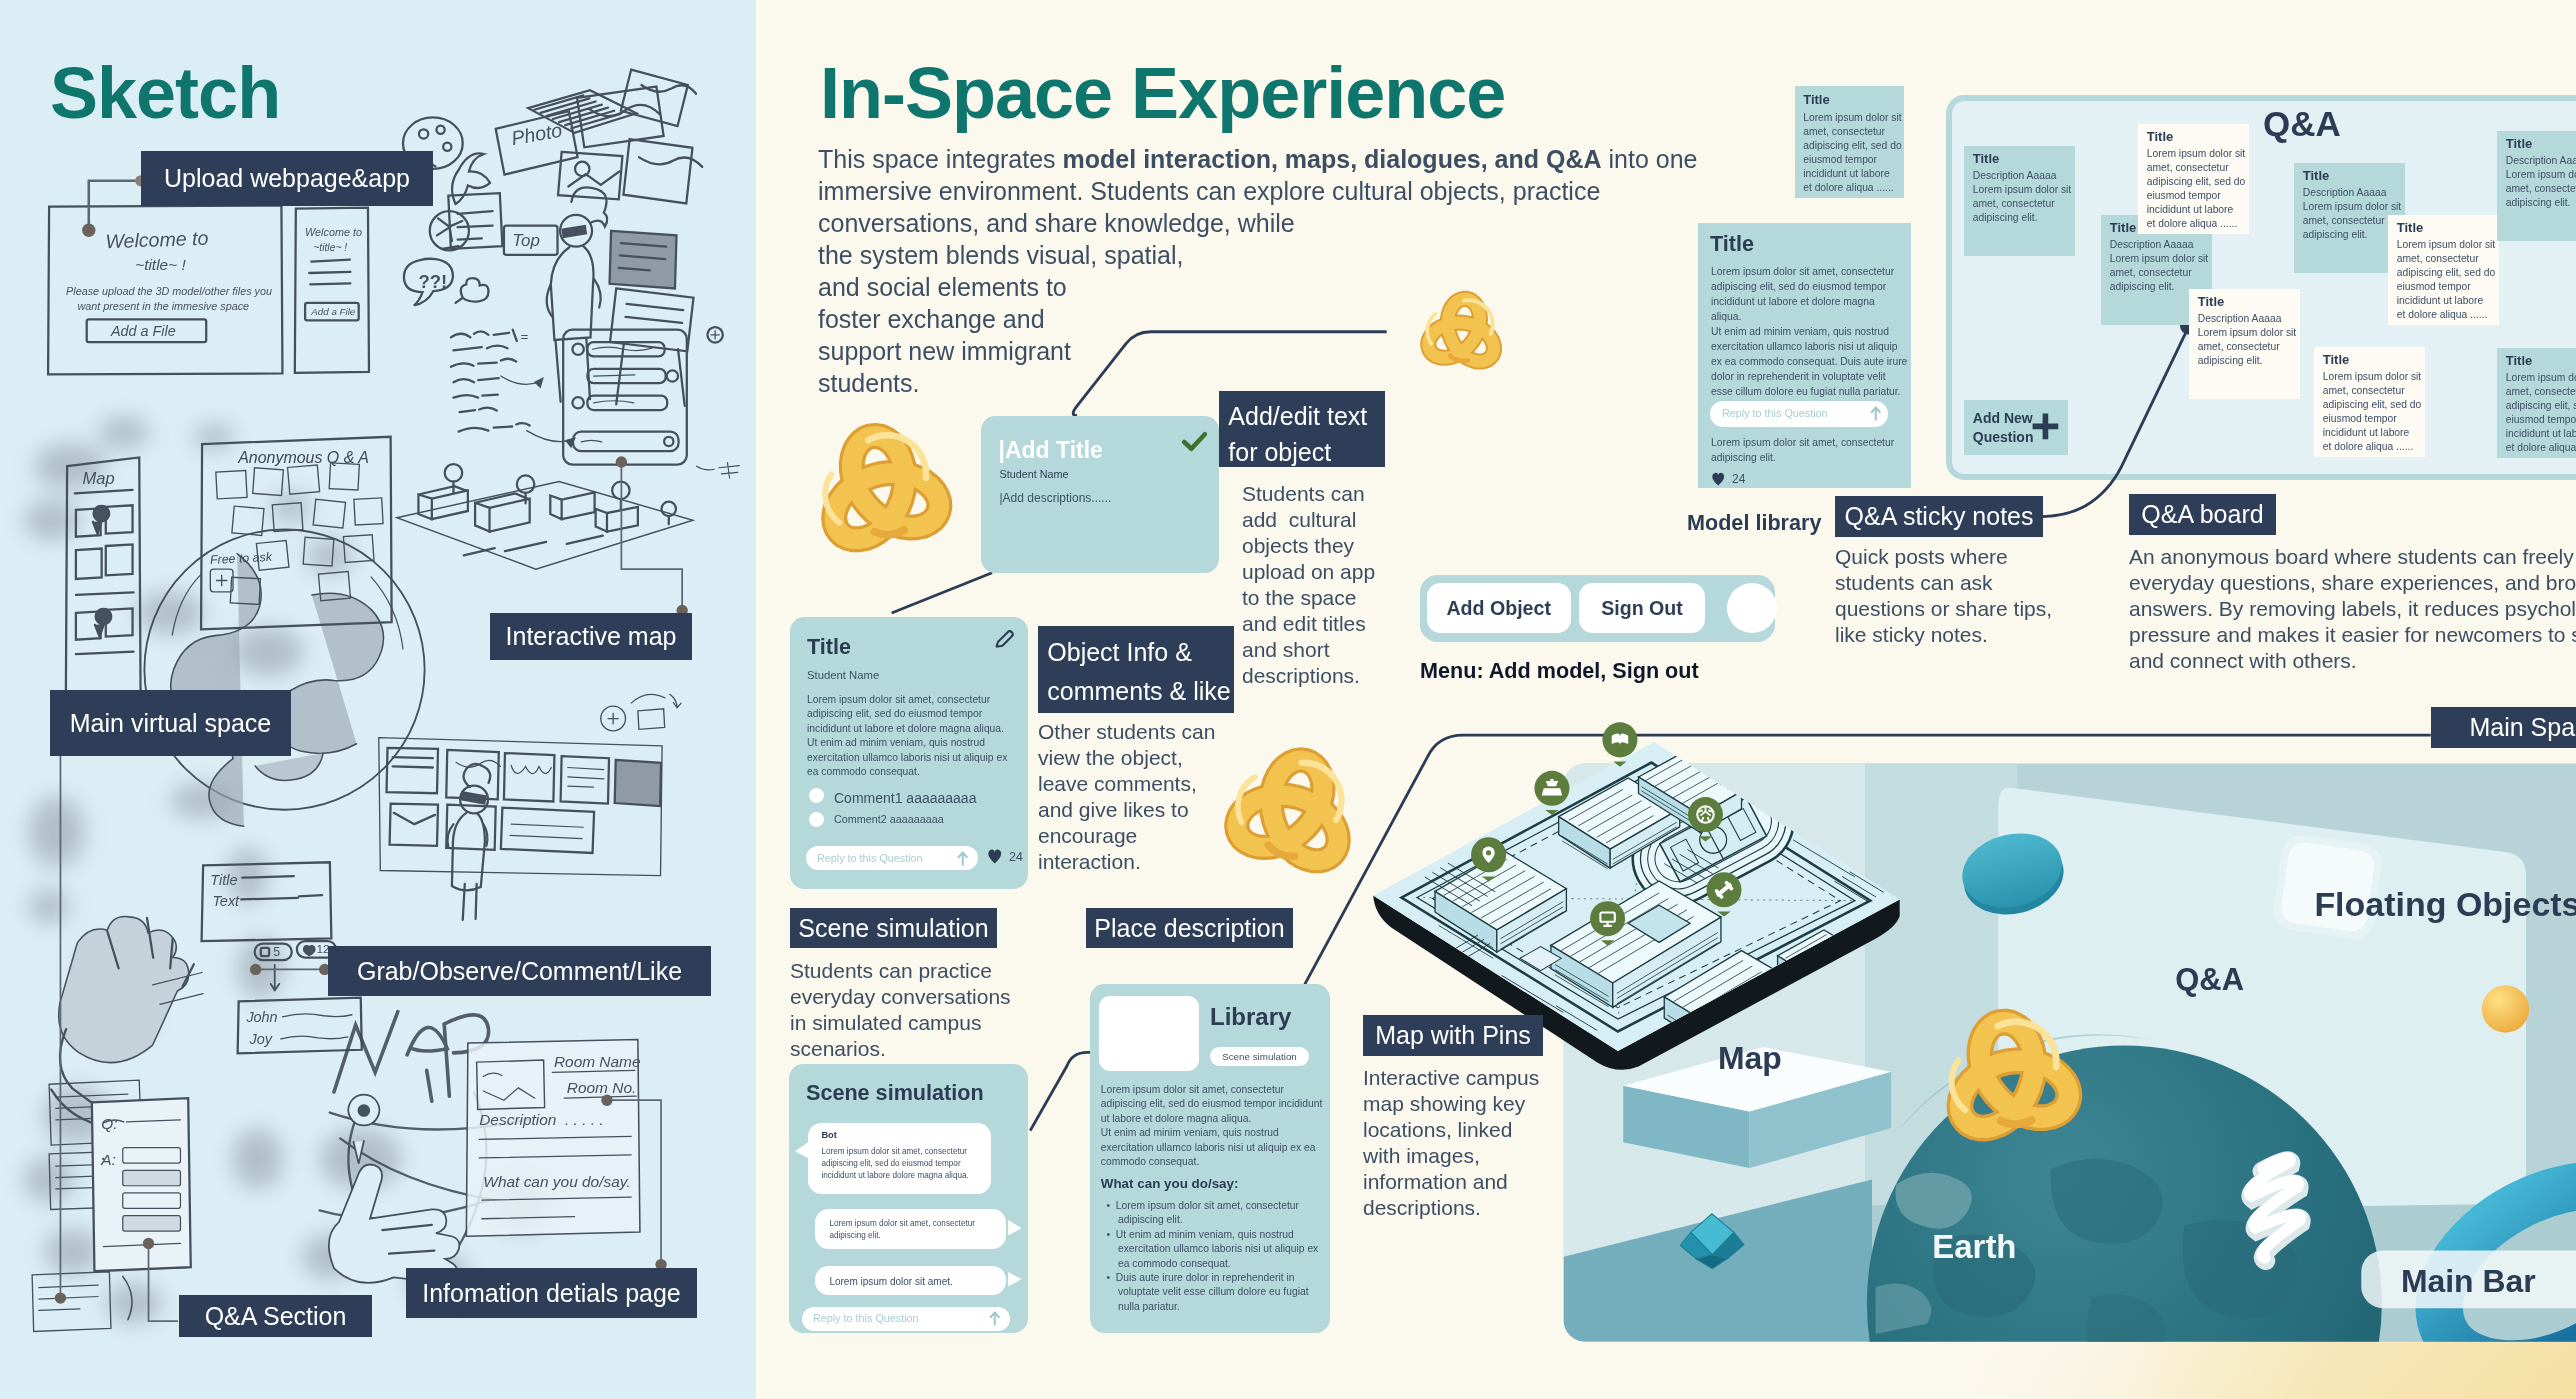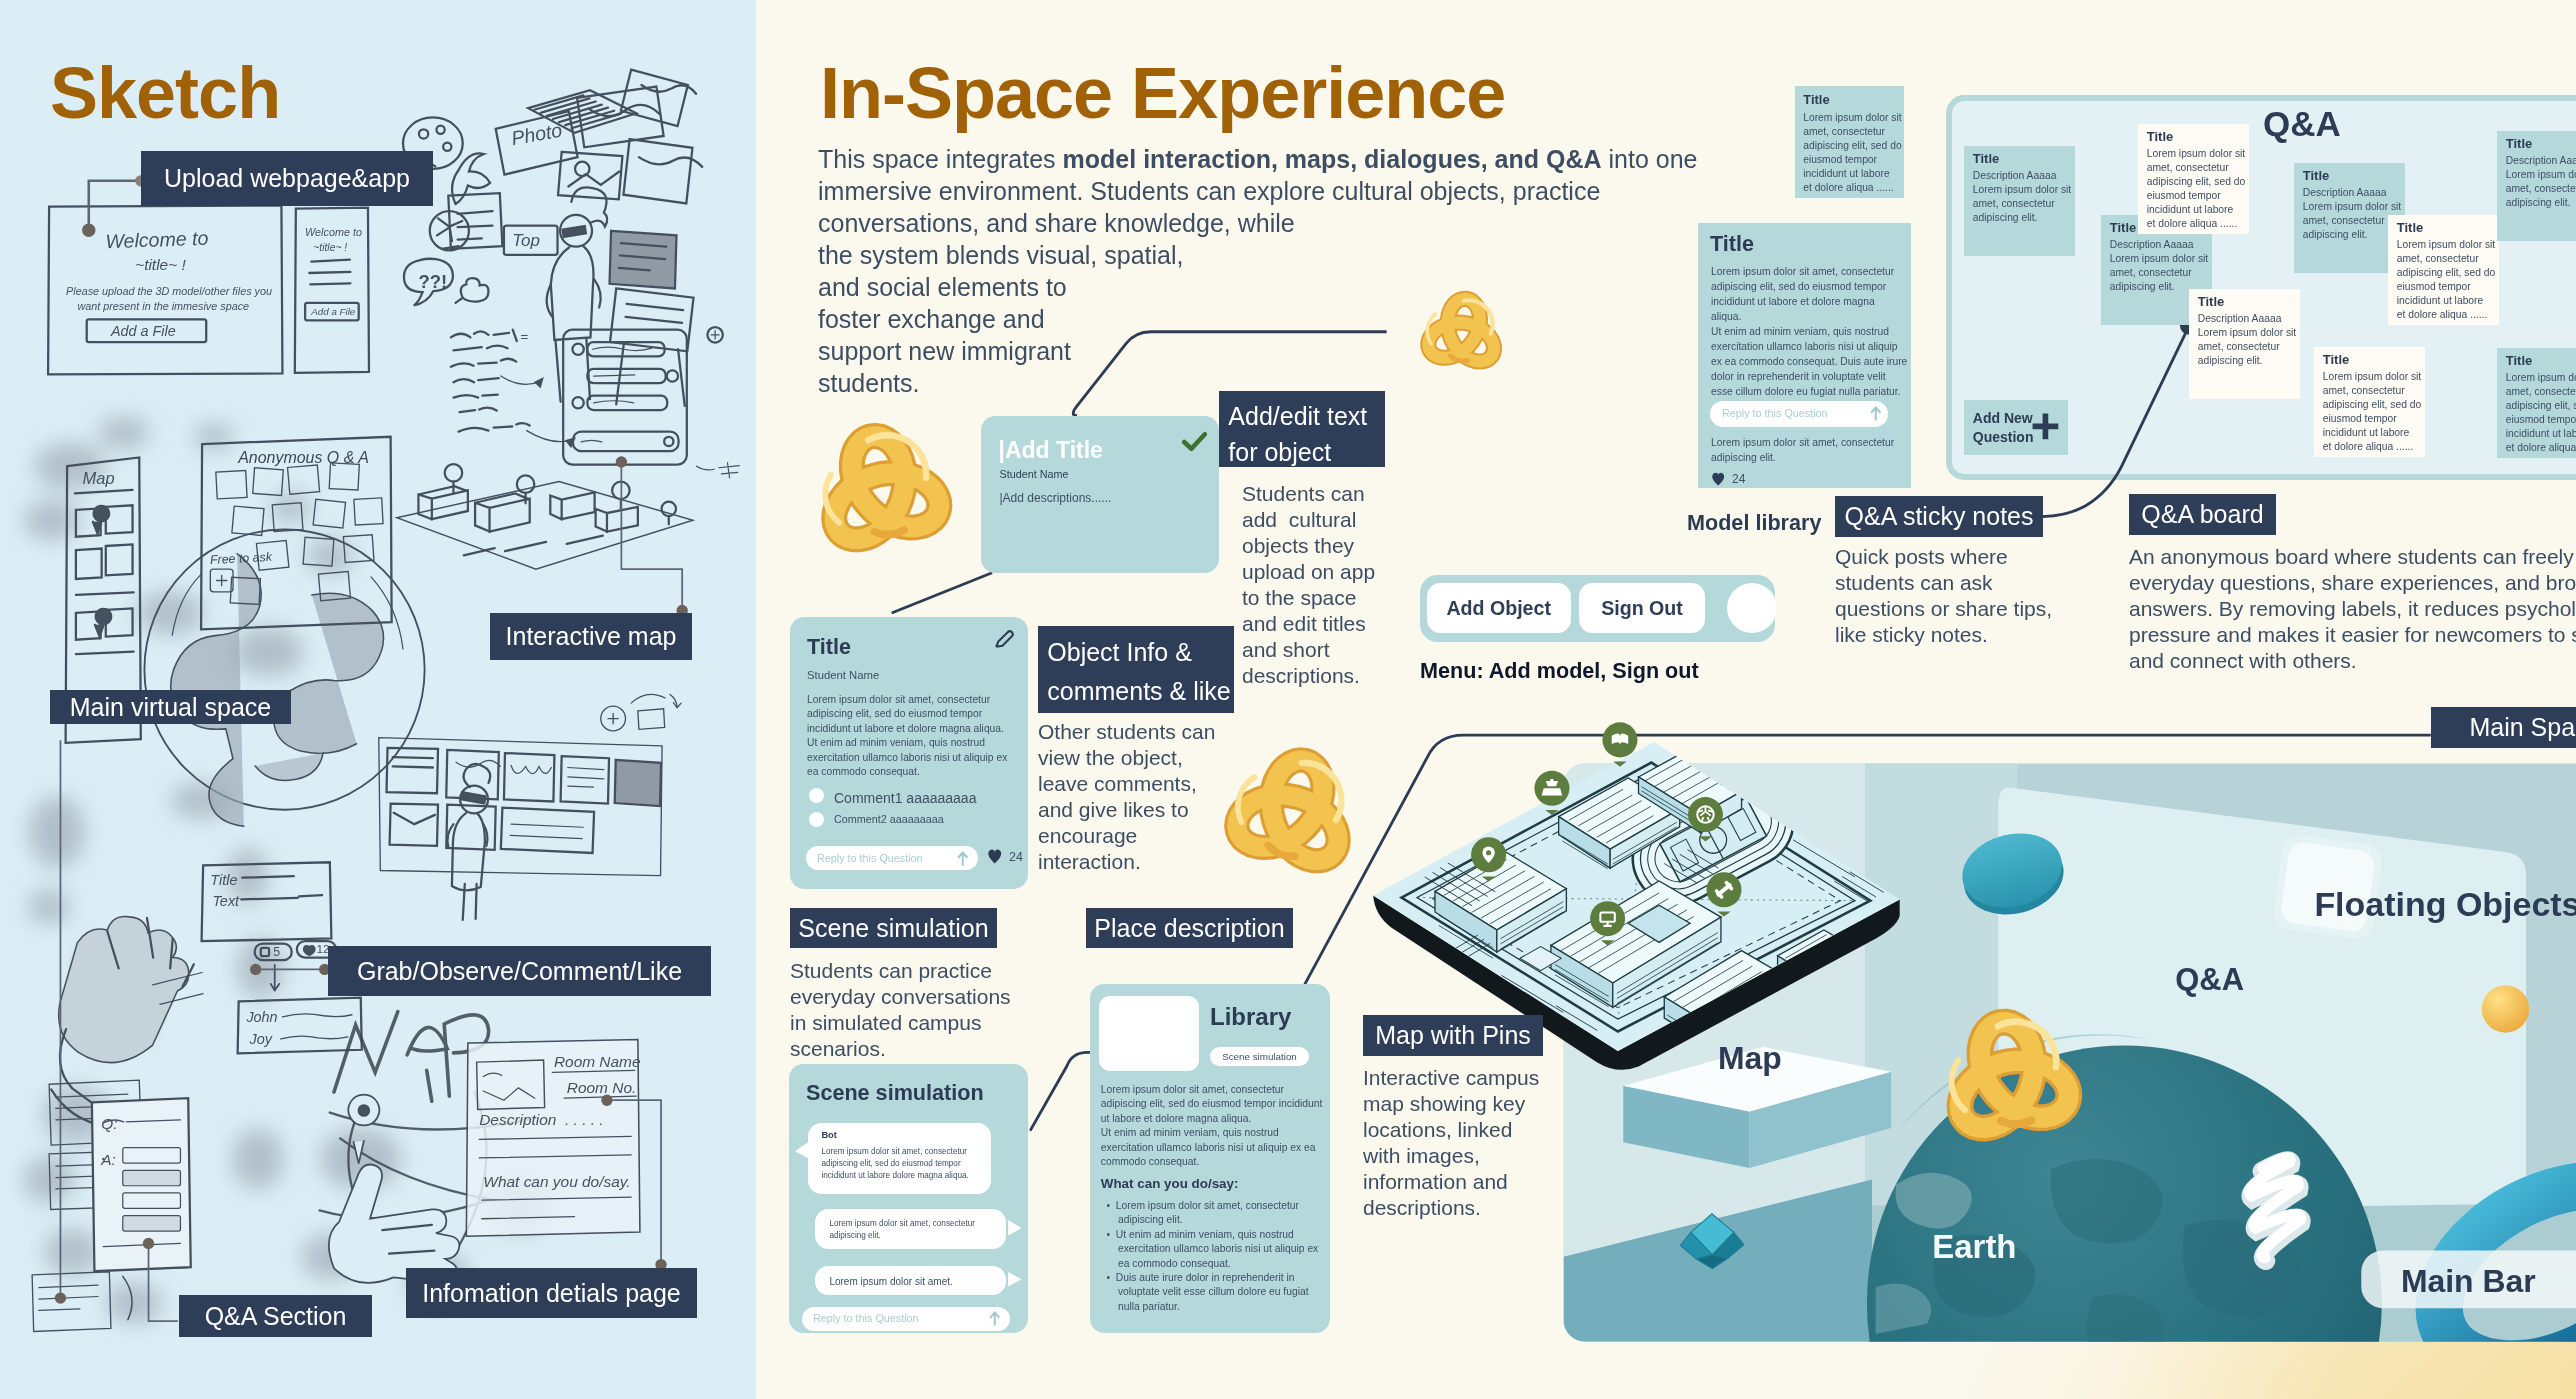--- a/index.html
+++ b/index.html
@@ -1,20 +1,20 @@
 <!DOCTYPE html>
 <html style="font-size:8.2px"><head>
 <meta charset="utf-8">
 <style>
   html,body{margin:0;padding:0;}
   body{width:3957px;height:1399px;font-family:"Liberation Sans",sans-serif;}
   #page{position:absolute;top:0;left:0;width:3957px;height:1399px;background:#fbf8ee;overflow:hidden;}
   .abs{position:absolute;}
   .lbl{position:absolute;background:#2e3e58;color:#fff;font-size:25px;display:flex;align-items:center;justify-content:center;z-index:20;}
-  .h1{position:absolute;color:#a16207;font-weight:bold;font-size:72px;line-height:1;letter-spacing:-1px;z-index:8;}
+  .h1{position:absolute;color:#0f766e;font-weight:bold;font-size:72px;line-height:1;letter-spacing:-1px;z-index:8;}
   .body-text{position:absolute;color:#3d4e63;font-size:25px;line-height:32px;z-index:8;}
   .desc{position:absolute;color:#3d4e63;font-size:21px;line-height:26px;z-index:20;}
   .card{position:absolute;background:#b5d8db;border-radius:14.4px;z-index:6;}
   .note{position:absolute;width:111px;height:110px;z-index:7;}
   .note .t{position:absolute;left:8.8px;top:5.2px;font-weight:bold;font-size:13px;color:#2c3c54;}
   .note .b{position:absolute;left:8.8px;top:23px;font-size:10.3px;line-height:14px;color:#3e4f64;}
   .white-note{background:#fdfbf3;}
   .teal-note{background:#b5d8db;}
   svg{position:absolute;overflow:visible;}
 </style>
@@ -313,21 +313,21 @@
       <circle cx="288" cy="2414" r="11"></circle>
       <circle cx="1178" cy="2136" r="11"></circle>
         <circle cx="1283" cy="2455" r="11"></circle>
     </g>
   </svg>
 
   <div class="lbl" style="left:141px;top:151px;width:292px;height:55px;">Upload webpage&amp;app</div>
 
   <div class="lbl" style="left:490px;top:613px;width:202px;height:47px;">Interactive map</div>
 
-  <div class="lbl" style="left:50px;top:690px;width:241px;height:34px;">Main virtual space</div>
+  <div class="lbl" style="left:50px;top:690px;width:241px;height:66px;">Main virtual space</div>
 
   <div class="lbl" style="left:328px;top:946px;width:383px;height:50px;">Grab/Observe/Comment/Like</div>
 
   <div class="lbl" style="left:179px;top:1295px;width:193px;height:42px;">Q&amp;A Section</div>
 
   <div class="lbl" style="left:406px;top:1268px;width:291px;height:50px;">Infomation detials page</div>
 
   <div class="h1" style="left:812px;top:57px;margin-left:8px;">In-Space Experience</div>
 
   <div class="body-text" style="left:818px;top:143px;">This space integrates <b>model interaction, maps, dialogues, and Q&amp;A</b> into one<br>immersive environment. Students can explore cultural objects, practice<br>conversations, and share knowledge, while<br>the system blends visual, spatial,<br>and social elements to<br>foster exchange and<br>support new immigrant<br>students.</div>

